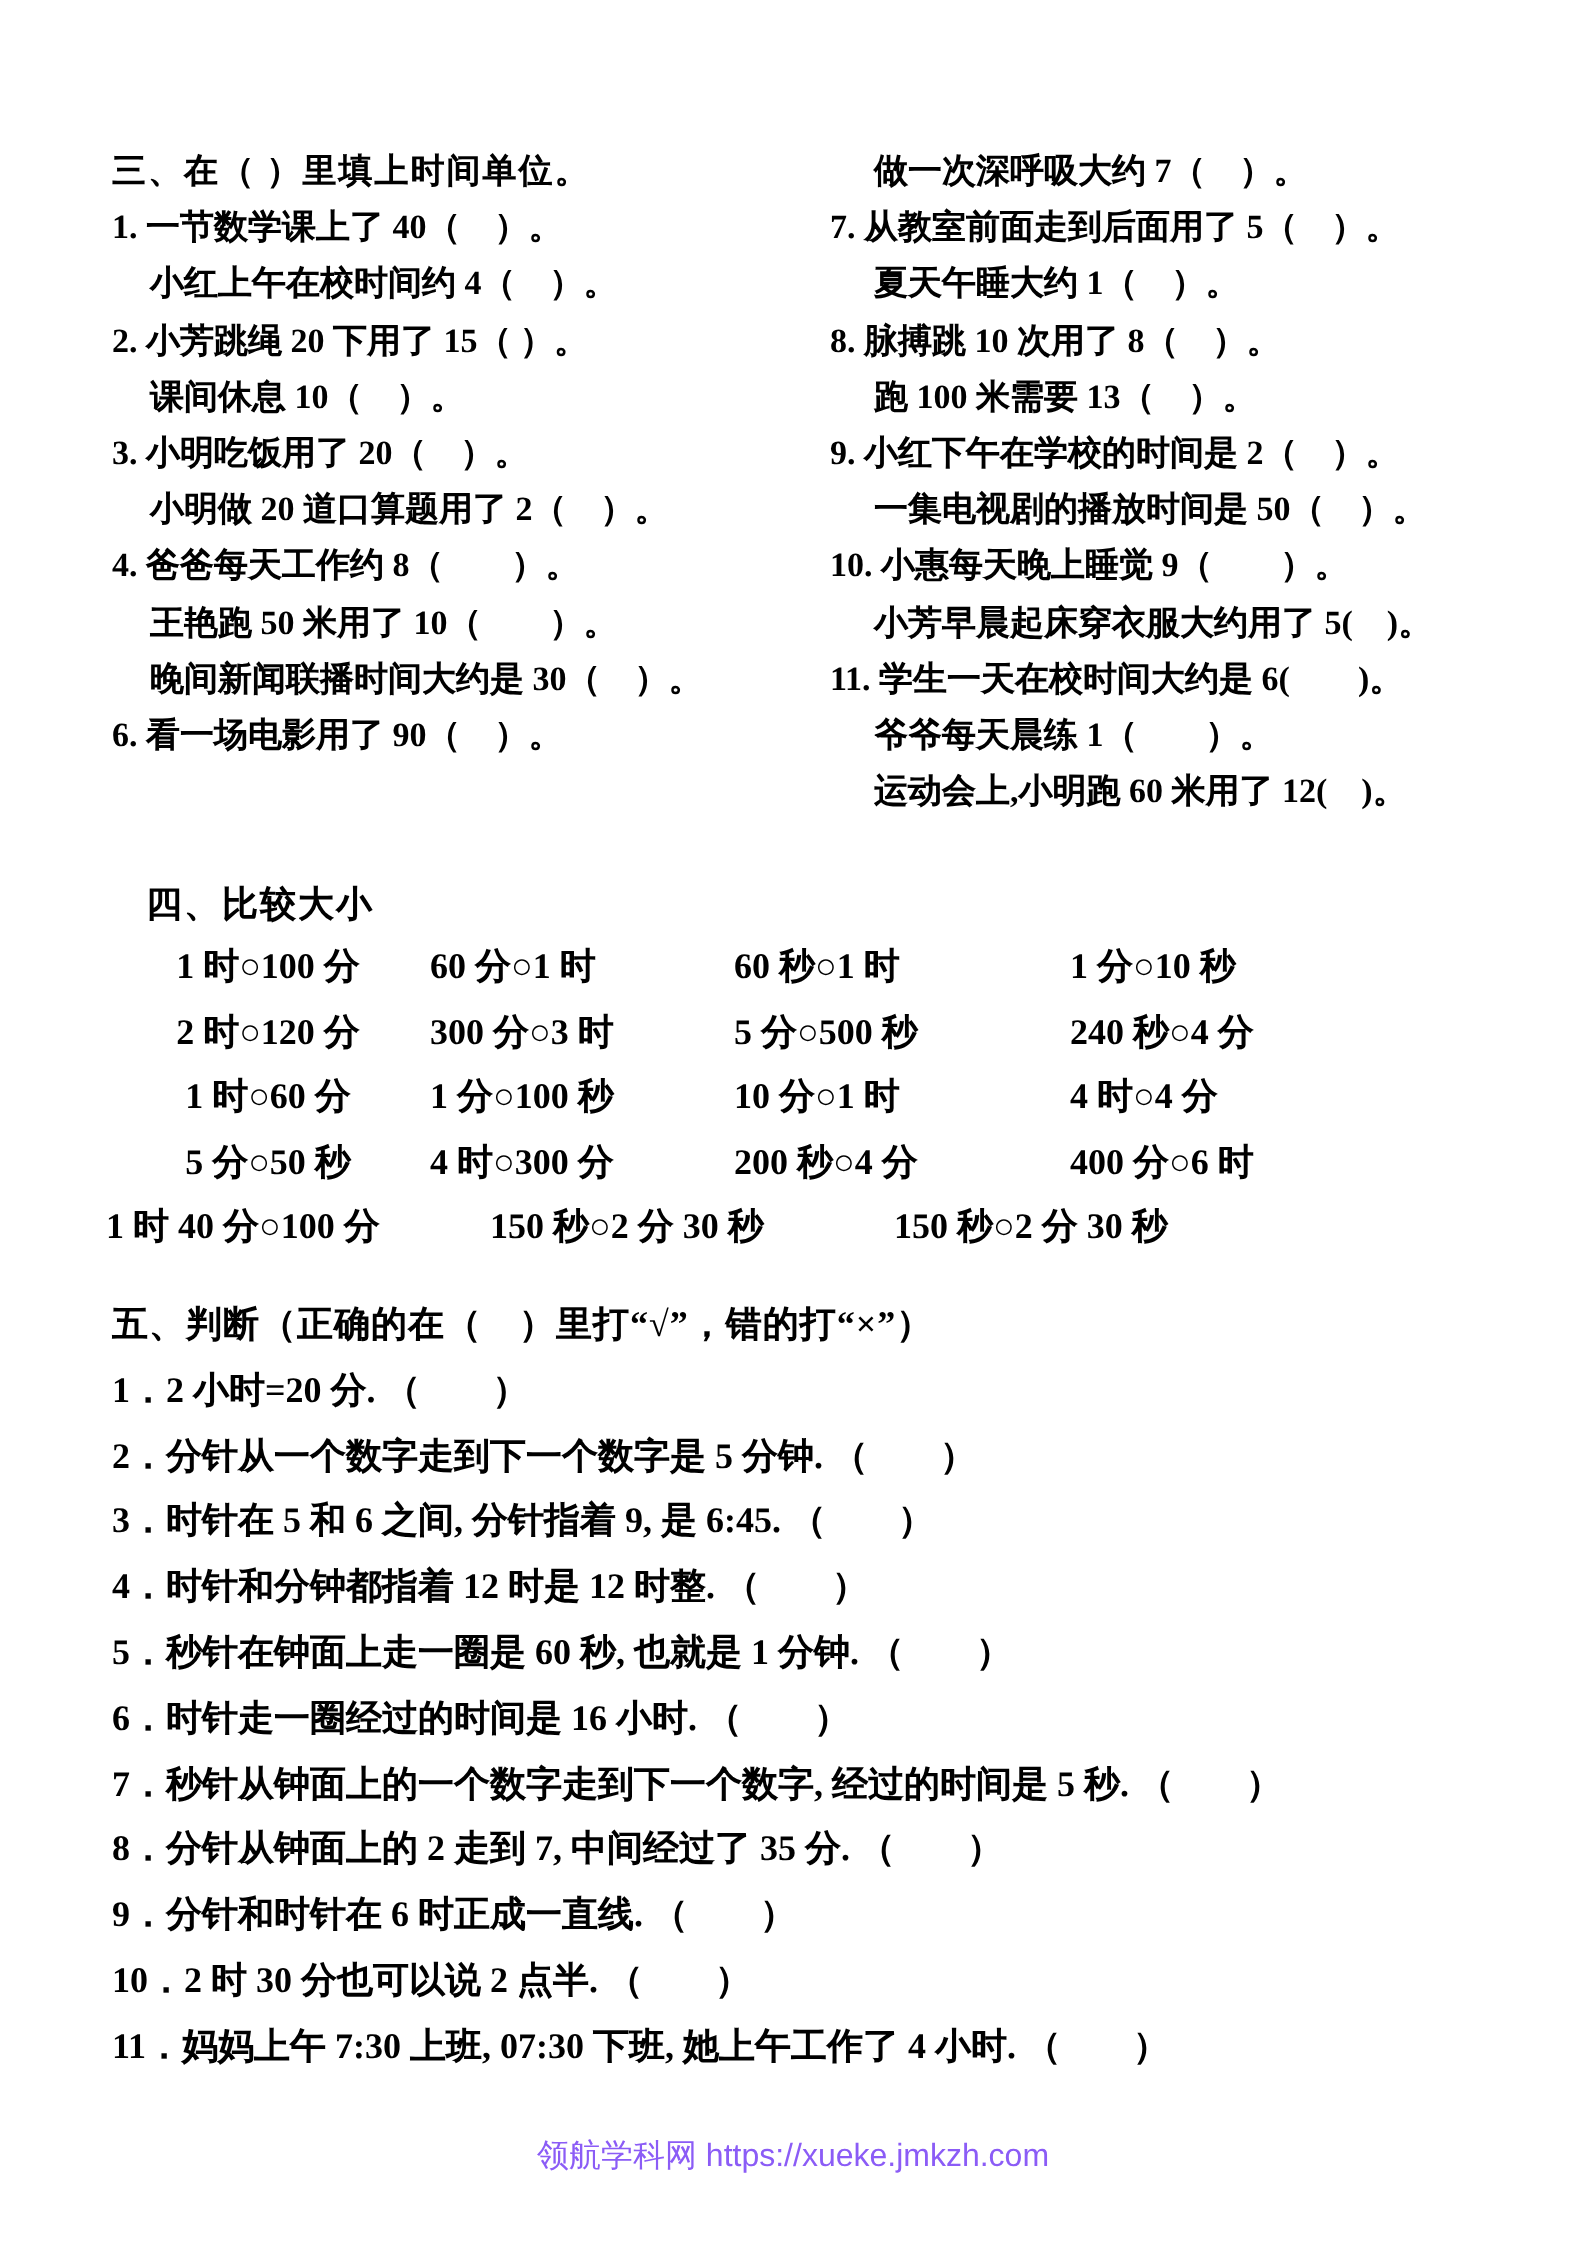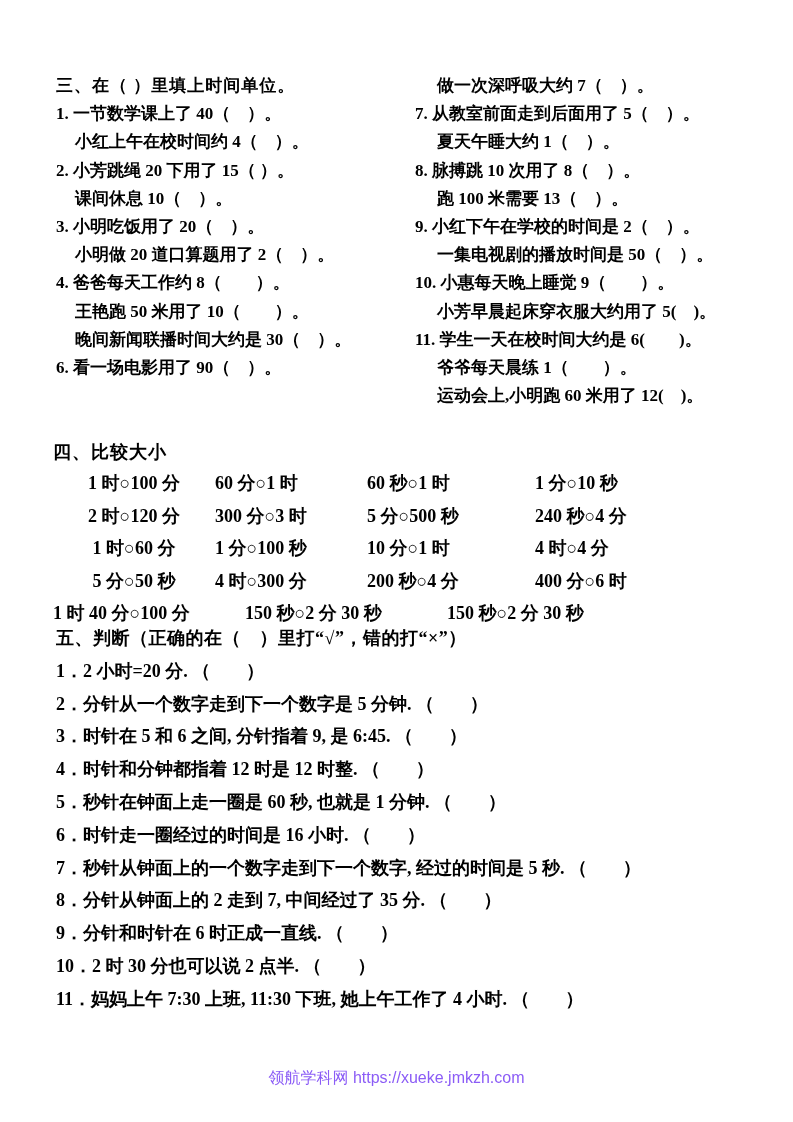--- a/index.html
+++ b/index.html
@@ -14,31 +14,31 @@
   }
   .sec3{position:absolute;top:72px;left:56px;width:724px;display:flex;}
   .sec3 .col-left{width:359px;}
   .sec3 .col-right{flex:1;}
   .sec3 .line{height:28.2px;line-height:28.2px;font-size:17px;white-space:nowrap;}
   .sec3 .col-left .cont{padding-left:19px;}
   .sec3 .col-right .cont{padding-left:22px;font-family:Liberation Serif, serif;}
   .sec3 .title{letter-spacing:1px;}
 
   .sec4{position:absolute;top:437px;left:53px;width:726px;}
-  .sec4 .title{height:30px;line-height:30px;font-size:18px;letter-spacing:1px;}
+  .sec4 .title{height:30px;line-height:30px;font-size:18px;letter-spacing:1px;margin-left:20px;}
   .sec4 .crow{display:flex;height:32.6px;line-height:32.6px;font-size:18px;white-space:nowrap;}
   .sec4 .crow .c1{width:162px;text-align:center;}
   .sec4 .crow .c2{width:152px;}
   .sec4 .crow .c3{width:168px;}
   .sec4 .crow .c4{flex:1;}
   .sec4 .crow5 .w1{width:192px;}
   .sec4 .crow5 .w2{width:202px;}
   .sec4 .crow5 .w3{flex:1;}
 
-  .sec5{position:absolute;top:622px;left:56px;width:724px;}
+  .sec5{position:absolute;top:646px;left:56px;width:724px;}
   .sec5 .title{height:32.8px;line-height:32.8px;font-size:18px;letter-spacing:0.5px;}
   .sec5 .jline{height:32.8px;line-height:32.8px;font-size:18px;white-space:nowrap;}
 
   .footer{
     position:absolute;top:1068px;left:0;width:793px;
     text-align:center;
     font-family:"Liberation Sans","DejaVu Sans",sans-serif;
     font-weight:400;font-size:16px;color:#8b5cf6;
   }
 </style>
@@ -113,16 +113,16 @@
   <div class="jline">1．2 小时=20 分. （　　）</div>
   <div class="jline">2．分针从一个数字走到下一个数字是 5 分钟. （　　）</div>
   <div class="jline">3．时针在 5 和 6 之间, 分针指着 9, 是 6:45. （　　）</div>
   <div class="jline">4．时针和分钟都指着 12 时是 12 时整. （　　）</div>
   <div class="jline">5．秒针在钟面上走一圈是 60 秒, 也就是 1 分钟. （　　）</div>
   <div class="jline">6．时针走一圈经过的时间是 16 小时. （　　）</div>
   <div class="jline">7．秒针从钟面上的一个数字走到下一个数字, 经过的时间是 5 秒. （　　）</div>
   <div class="jline">8．分针从钟面上的 2 走到 7, 中间经过了 35 分. （　　）</div>
   <div class="jline">9．分针和时针在 6 时正成一直线. （　　）</div>
   <div class="jline">10．2 时 30 分也可以说 2 点半. （　　）</div>
-  <div class="jline">11．妈妈上午 7:30 上班, 11:30 下班, 她上午工作了 4 小时. （　　）</div>
+  <div class="jline">11．妈妈上午 7:30 上班, 07:30 下班, 她上午工作了 4 小时. （　　）</div>
 </div>
 
 <div class="footer">领航学科网 https://xueke.jmkzh.com</div>
 
 </body></html>

